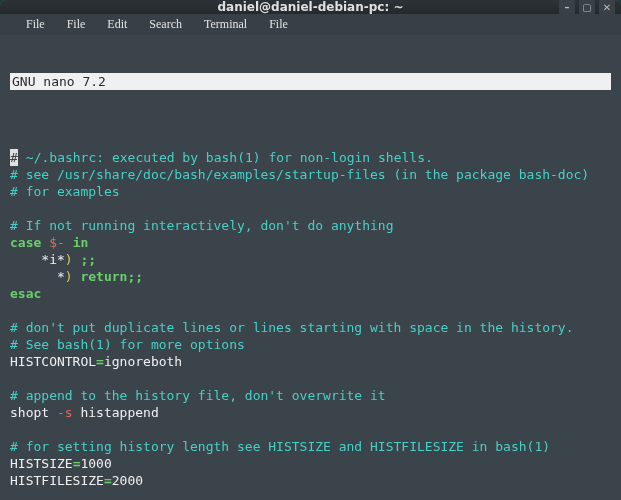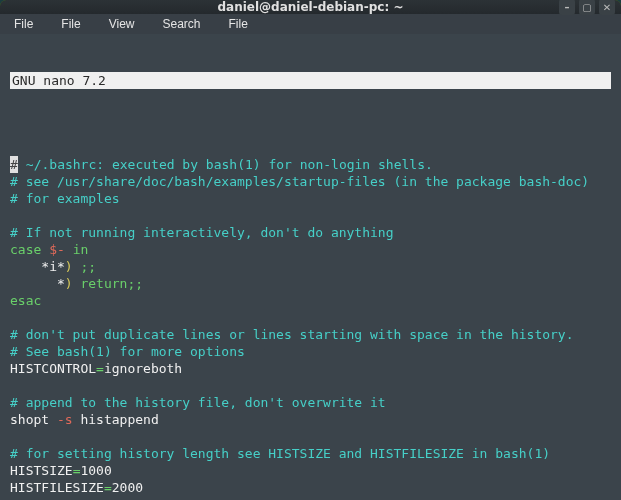--- a/index.html
+++ b/index.html
@@ -47,23 +47,23 @@
     justify-content: center;
     color: #bbb;
     font-size: 10px;
     cursor: pointer;
   }
   .menubar {
     height: 24px;
     background: #383f46;
     display: flex;
     align-items: center;
-    padding: 0 6px;
-    gap: 12px;
-    font-family: Liberation Sans, sans-serif;
+    padding: 0 18px;
+    gap: 6px;
+    font-family: Liberation Serif, serif;
     font-size: 12px;
     color: #e5e5e5;
   }
   .menubar .menu {
     padding: 3px 8px;
     cursor: pointer;
   }
   .term {
     flex: 1;
     background: #3b444b;
@@ -71,56 +71,57 @@
     color: #e8e8e8;
     line-height: 17px;
     white-space: pre;
     position: relative;
   }
   .nanohdr {
     background: #f0f0f0;
     color: #2a2a2a;
     display: flex;
     height: 17px;
-    margin-bottom: 16px;
+    margin-bottom: 8px;
   }
   .nanohdr .left { padding-left: 2px; width: 260px; }
   .nanohdr .center { flex: 1; }
   .nanohdr .right { width: 120px; }
   .cur {
     background: #e0e0e0;
     color: #444;
     display: inline-block;
     width: 8px;
   }
   .c-cyan  { color: #46d0c8; }
   .c-red   { color: #e06a5a; }
-  .c-green { color: #6ad06a; }
+  .c-green { color: #6ad06a; font-weight: bold; }
   .c-yell  { color: #d6c85a; }
   .c-wht   { color: #f0f0f0; }
 </style>
 </head>
 <body>
 
 <div class="window">
 
   <div class="titlebar">
     <span>daniel@daniel-debian-pc: ~</span>
     <div class="controls">
       <div class="ctrl">–</div>
       <div class="ctrl">▢</div>
       <div class="ctrl">✕</div>
     </div>
   </div>
 
   <div class="menubar">
     <span class="menu">File</span>
     <span class="menu">File</span>
-    <span class="menu">View</span>
+    <span class="menu">Edit</span>
     <span class="menu">Search</span>
+    <span class="menu">Terminal</span>
     <span class="menu">File</span>
   </div>
 
   <div class="term">
     <div class="nanohdr">
       <span class="left">GNU nano 7.2</span>
       <span class="right"></span>
     </div>
 
     <div id="editor-lines"><div><span class="cur">#</span><span class="c-cyan"> ~/.bashrc: executed by bash(1) for non-login shells.</span></div><div><span class="c-cyan"># see /usr/share/doc/bash/examples/startup-files (in the package bash-doc)</span></div><div><span class="c-cyan"># for examples</span></div><div>&nbsp;</div><div><span class="c-cyan"># If not running interactively, don't do anything</span></div><div><span class="c-green">case</span><span class="c-wht"> </span><span class="c-red">$-</span><span class="c-wht"> </span><span class="c-green">in</span></div><div><span class="c-wht">    *i*</span><span class="c-yell">)</span><span class="c-wht"> </span><span class="c-green">;;</span></div><div><span class="c-wht">      *</span><span class="c-yell">)</span><span class="c-wht"> </span><span class="c-green">return</span><span class="c-green">;;</span></div><div><span class="c-green">esac</span></div><div>&nbsp;</div><div><span class="c-cyan"># don't put duplicate lines or lines starting with space in the history.</span></div><div><span class="c-cyan"># See bash(1) for more options</span></div><div><span class="c-wht">HISTCONTROL</span><span class="c-green">=</span><span class="c-wht">ignoreboth</span></div><div>&nbsp;</div><div><span class="c-cyan"># append to the history file, don't overwrite it</span></div><div><span class="c-wht">shopt </span><span class="c-red">-s</span><span class="c-wht"> histappend</span></div><div>&nbsp;</div><div><span class="c-cyan"># for setting history length see HISTSIZE and HISTFILESIZE in bash(1)</span></div><div><span class="c-wht">HISTSIZE</span><span class="c-green">=</span><span class="c-wht">1000</span></div><div><span class="c-wht">HISTFILESIZE</span><span class="c-green">=</span><span class="c-wht">2000</span></div></div>

